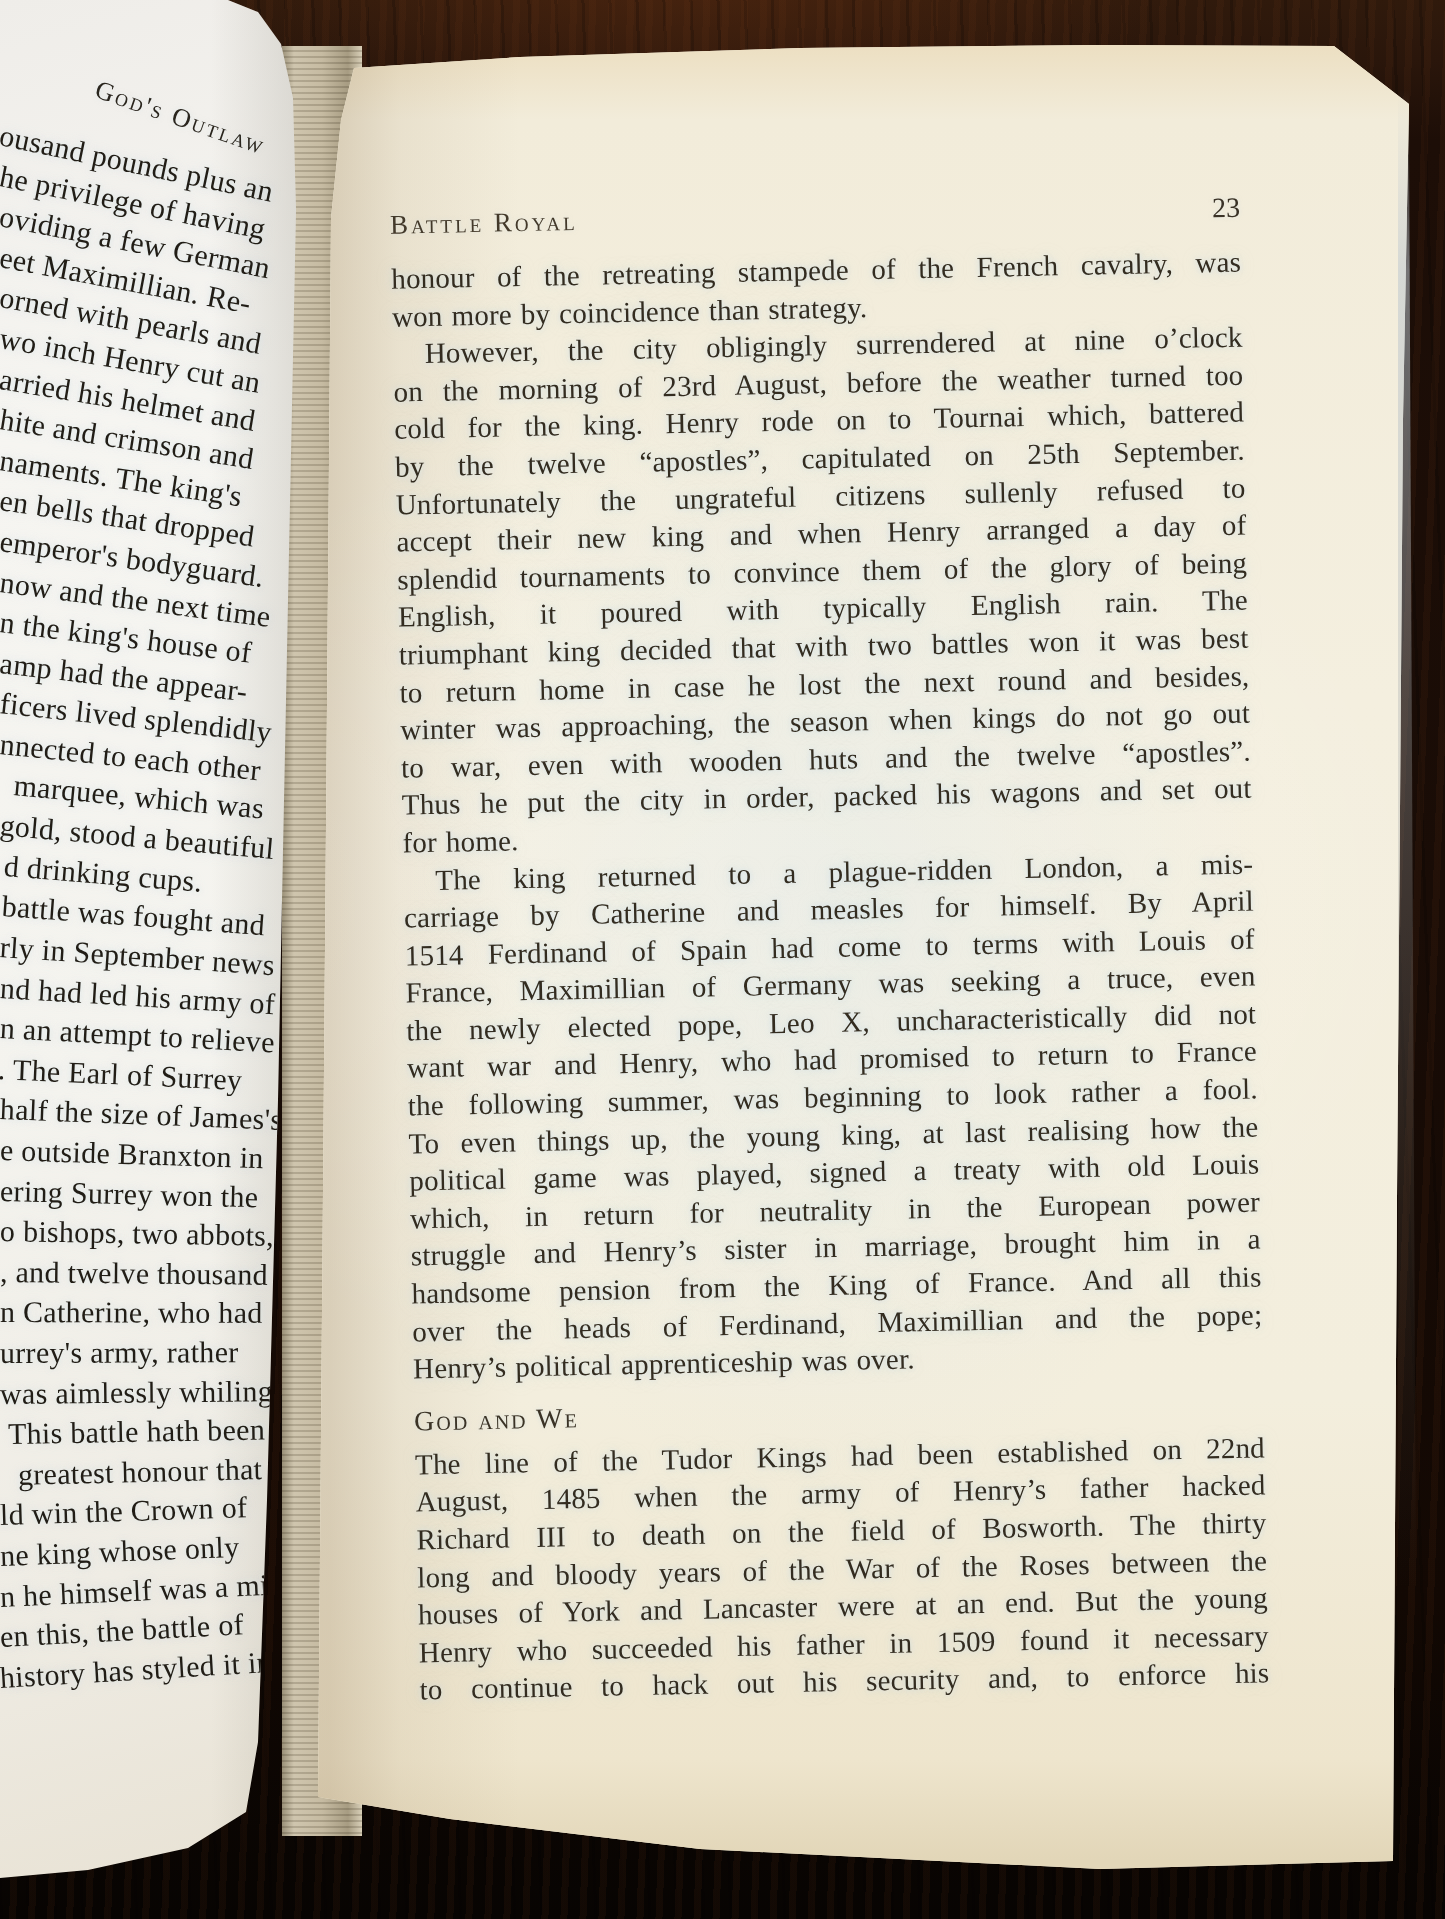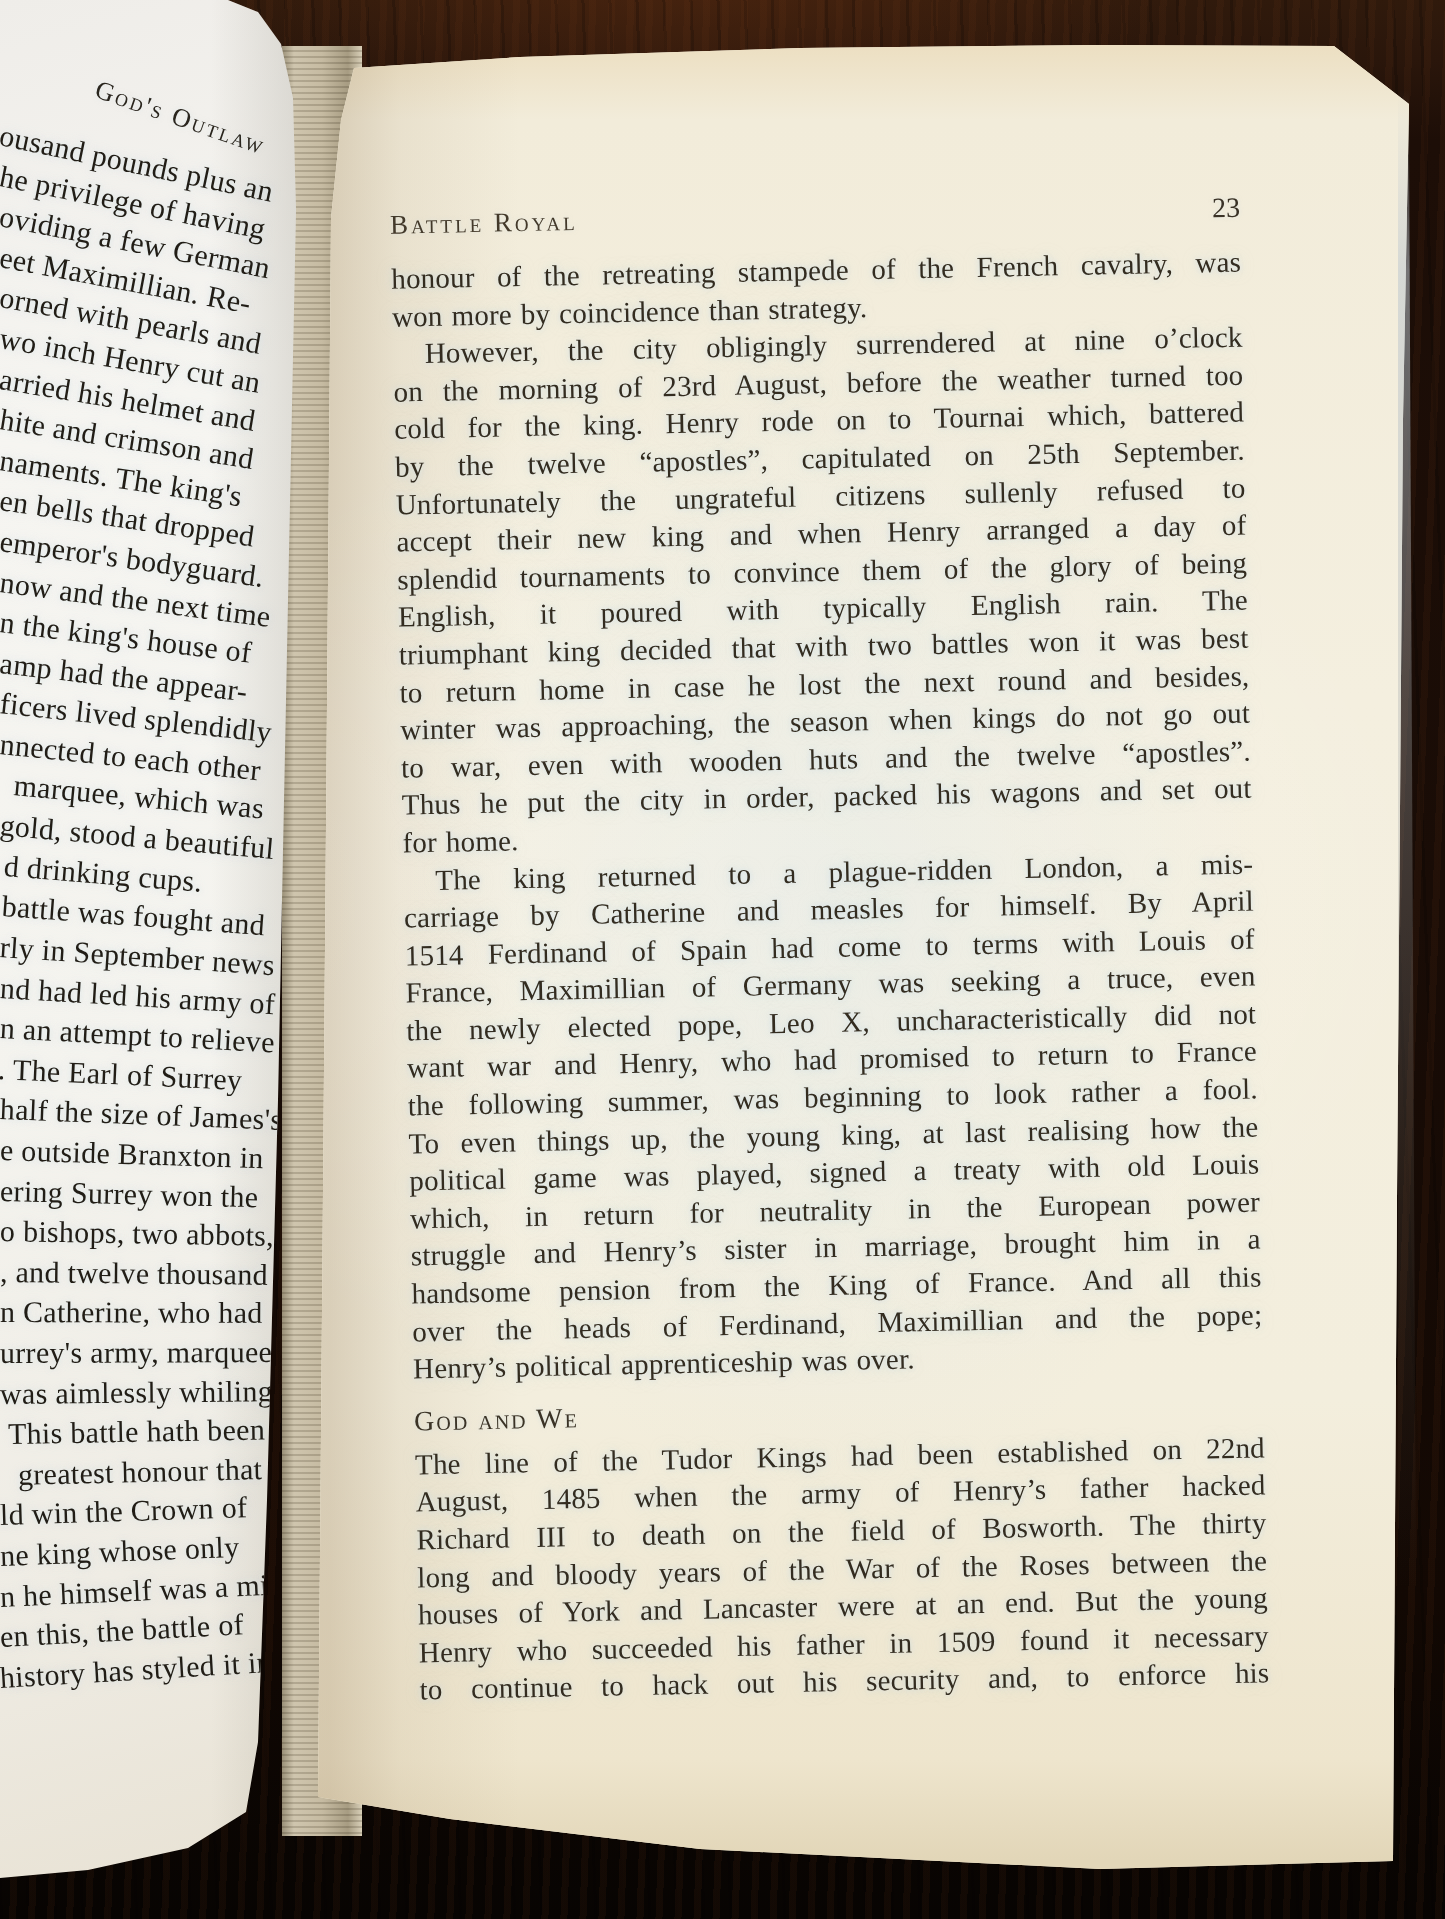--- a/index.html
+++ b/index.html
@@ -150,21 +150,21 @@
         <div class="lp-line" style="top: 927px; left: 0px; transform: rotate(3.8deg);">rly in September news</div>
         <div class="lp-line" style="top: 967.6px; left: 0px; transform: rotate(3.4deg);">nd had led his army of</div>
         <div class="lp-line" style="top: 1008.2px; left: 0px; transform: rotate(3deg);">n an attempt to relieve</div>
         <div class="lp-line" style="top: 1048.8px; left: -2px; transform: rotate(2.6deg);">. The Earl of Surrey</div>
         <div class="lp-line" style="top: 1089.4px; left: 0px; transform: rotate(2.2deg);">half the size of James's</div>
         <div class="lp-line" style="top: 1130px; left: 0px; transform: rotate(1.8deg);">e outside Branxton in</div>
         <div class="lp-line" style="top: 1170.6px; left: 0px; transform: rotate(1.4deg);">ering Surrey won the</div>
         <div class="lp-line" style="top: 1211.2px; left: 0px; transform: rotate(1deg);">o bishops, two abbots,</div>
         <div class="lp-line" style="top: 1251.8px; left: 0px; transform: rotate(0.6deg);">, and twelve thousand</div>
         <div class="lp-line" style="top: 1292.4px; left: 0px; transform: rotate(0.2deg);">n Catherine, who had</div>
-        <div class="lp-line" style="top: 1333px; left: 0px; transform: rotate(-0.2deg);">urrey's army, marquee</div>
+        <div class="lp-line" style="top: 1333px; left: 0px; transform: rotate(-0.2deg);">urrey's army, rather</div>
         <div class="lp-line" style="top: 1373.6px; left: 0px; transform: rotate(-0.6deg);">was aimlessly whiling</div>
         <div class="lp-line" style="top: 1414.2px; left: 8px; transform: rotate(-1deg);">This battle hath been</div>
         <div class="lp-line" style="top: 1454.8px; left: 18px; transform: rotate(-1.4deg);">greatest honour that</div>
         <div class="lp-line" style="top: 1495.4px; left: 0px; transform: rotate(-1.8deg);">ld win the Crown of</div>
         <div class="lp-line" style="top: 1536px; left: 0px; transform: rotate(-2.2deg);">ne king whose only</div>
         <div class="lp-line" style="top: 1576.6px; left: 0px; transform: rotate(-2.6deg);">n he himself was a mile</div>
         <div class="lp-line" style="top: 1617.2px; left: 0px; transform: rotate(-3deg);">en this, the battle of</div>
         <div class="lp-line" style="top: 1657.8px; left: 0px; transform: rotate(-3.4deg);">history has styled it in</div>
       </div>
   </div>

